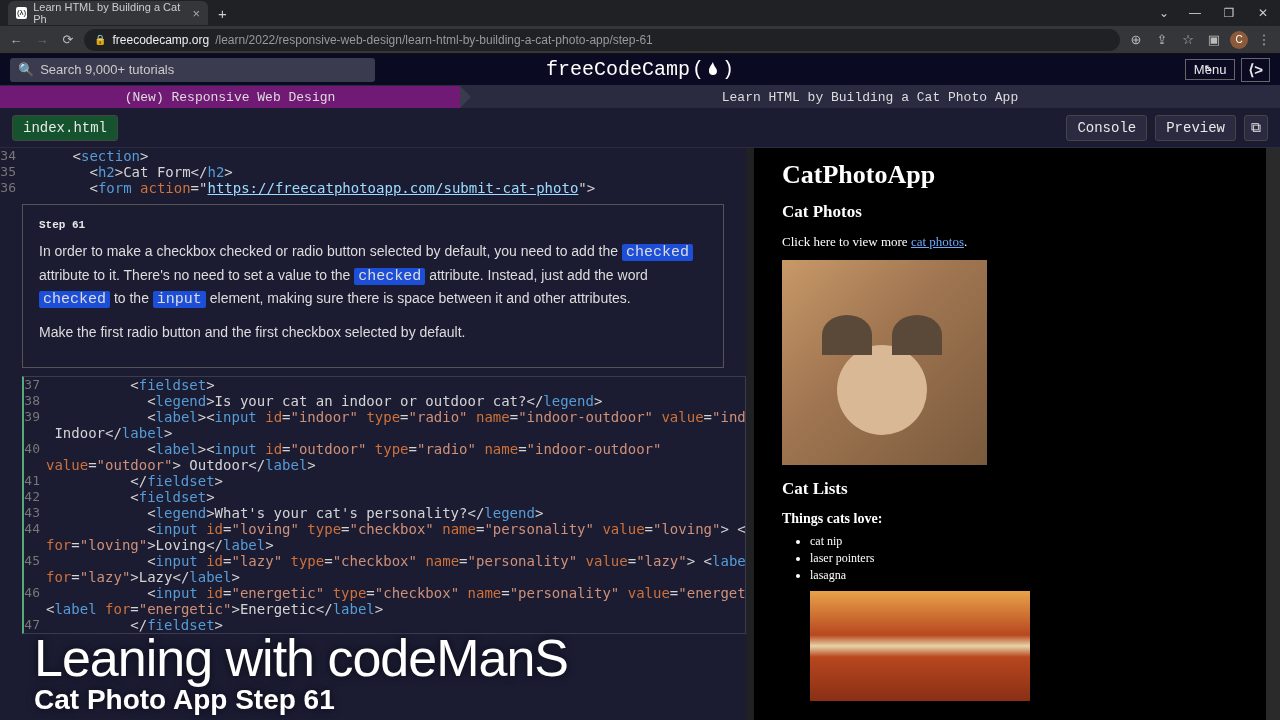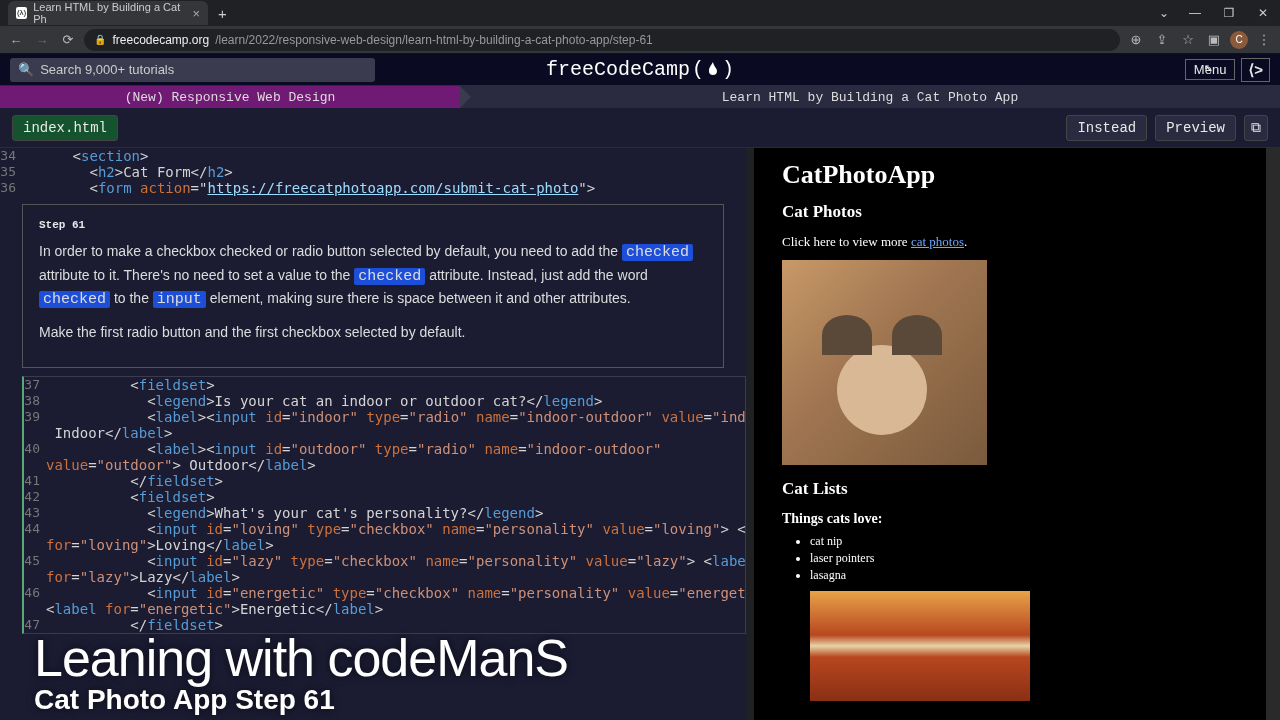--- a/index.html
+++ b/index.html
@@ -151,21 +151,21 @@
 <div class="crumbs">
   <div class="crumb-left">
       <span>(New) Responsive Web Design</span>
     </div>
   <div class="crumb-right"><span>Learn HTML by Building a Cat Photo App</span></div>
 </div>
 
 <div class="toolbar">
   <div class="file-tab"><span>index.html</span></div>
   <div class="spacer"></div>
-  <div class="tool-btn"><span>Instead</span></div>
+  <div class="tool-btn"><span>Console</span></div>
   <div class="tool-btn"><span>Preview</span></div>
   <div class="tool-btn" style="padding:4px 6px">⧉</div>
 </div>
 
 <div class="main">
   <div class="editor-pane">
     <div id="editor-top">
         <div class="code-line">
           <div class="ln">34</div>
           <div class="code">      <span class="t-txt">&lt;</span><span class="t-tag">section</span><span class="t-txt">&gt;</span></div>

